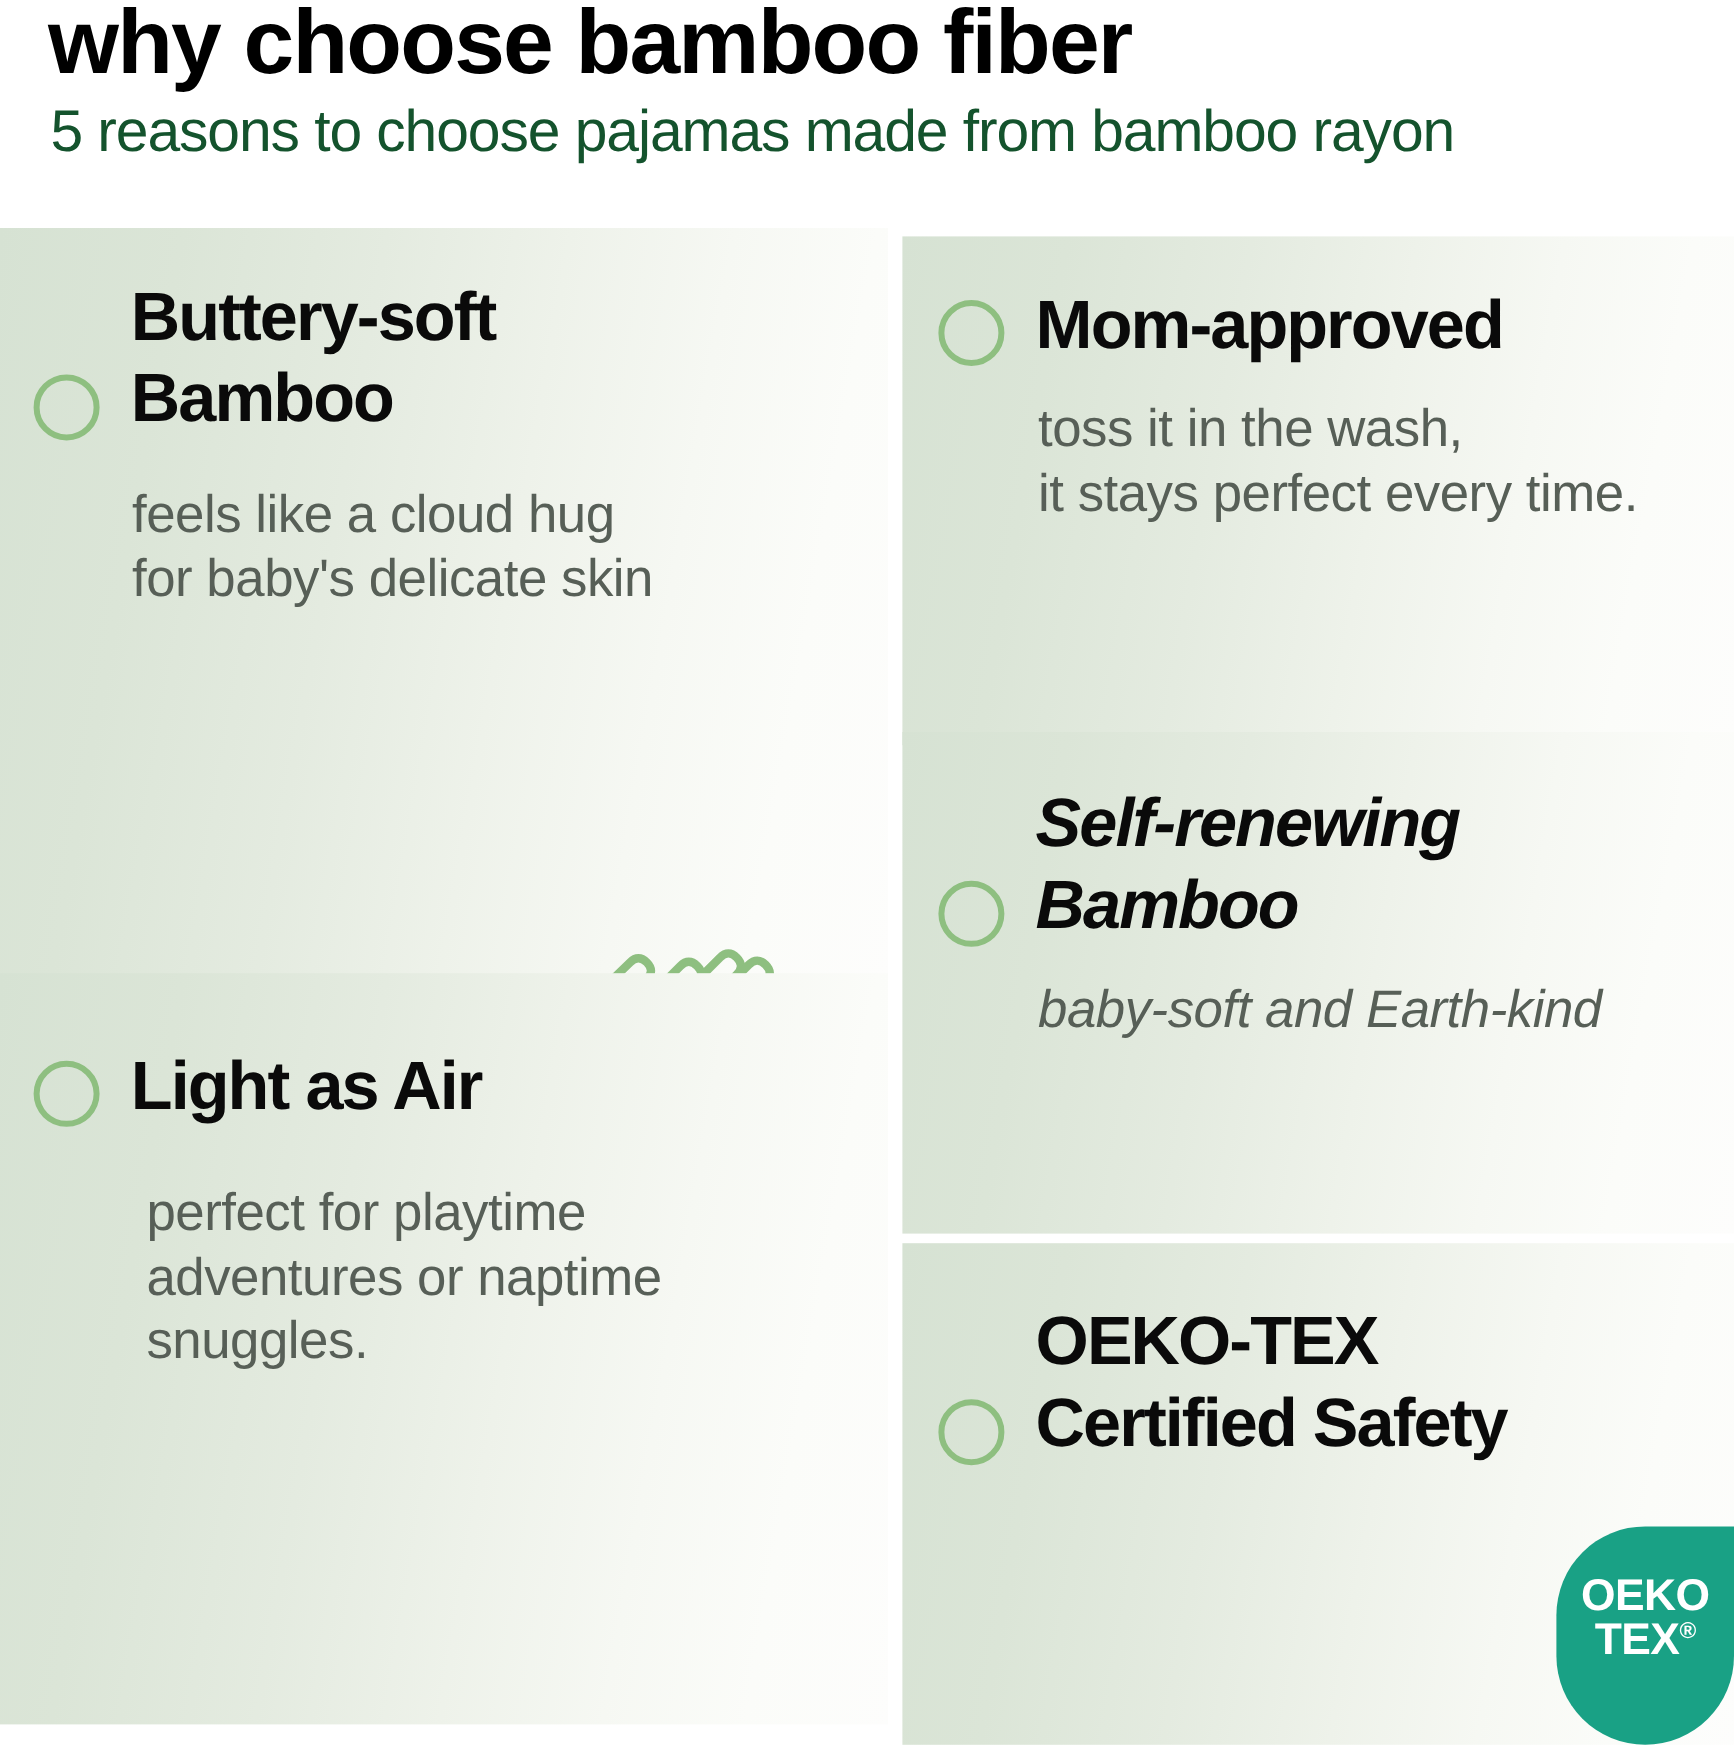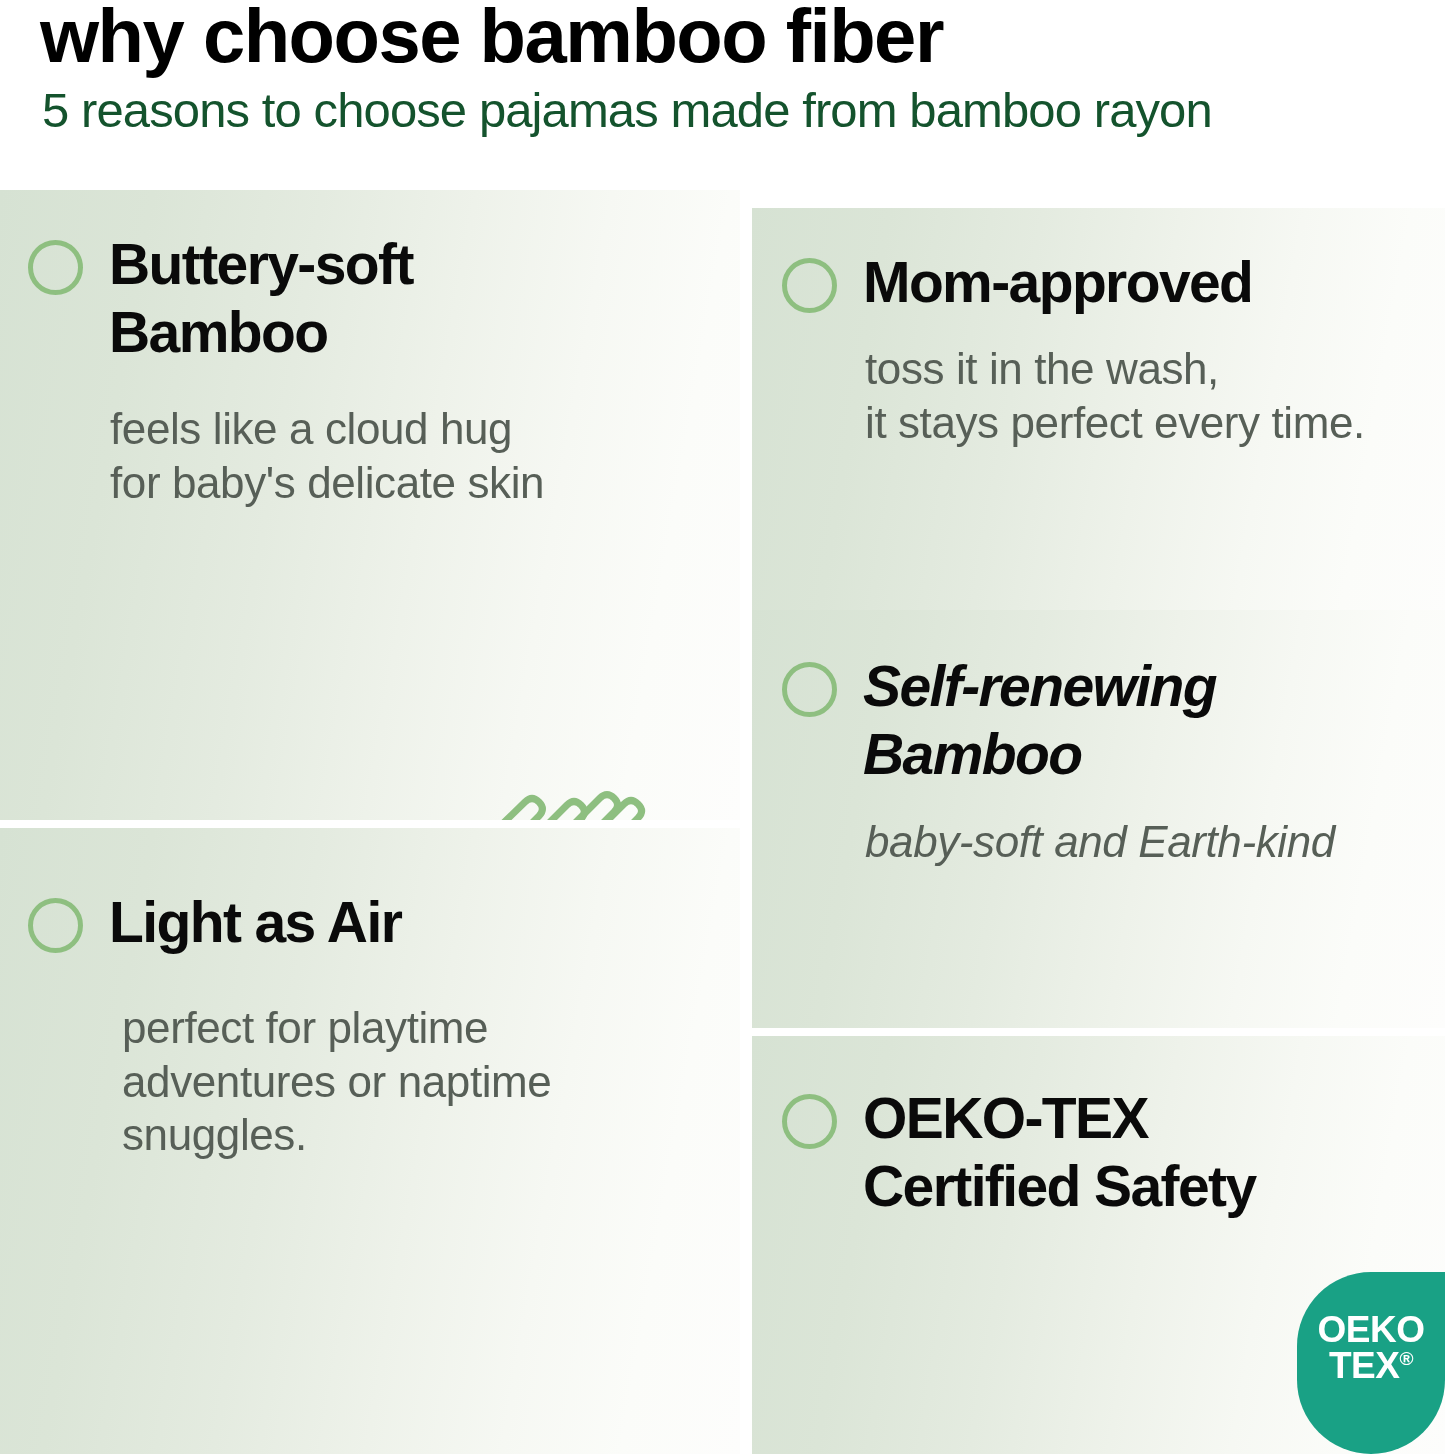--- a/index.html
+++ b/index.html
@@ -56,31 +56,31 @@
         #dbe5d7 18%,
         #e4ebe0 38%,
         #eef2ea 56%,
         #f6f8f3 72%,
         #fbfcf9 86%,
         #fdfdfc 100%);
   }
 
   
   #card-buttery   { left: 0px;   top: 190px;  width: 740px; height: 630px; }
-  #card-light     { left: 0px;   top: 828px;  width: 740px; height: 626px; }
-  
-  #card-mom       { left: 752px; top: 208px;  width: 693px; height: 424px; }
+  #card-light     { left: 0px;   top: 811px;  width: 740px; height: 626px; }
+  
+  #card-mom       { left: 752px; top: 197px;  width: 693px; height: 424px; }
   #card-renewing  { left: 752px; top: 610px;  width: 693px; height: 418px; font-style: italic; }
   #card-oeko      { left: 752px; top: 1036px; width: 693px; height: 418px; }
 
   
   .card-head {
     position: absolute;
     display: flex;
-    align-items: flex-start;
+    align-items: flex-end;
   }
   .bullet {
     flex: 0 0 auto;
     width: 55px;
     height: 55px;
     border: 5px solid #8ebf80;
     border-radius: 50%;
     box-sizing: border-box;
     margin-top: 10px;
   }

